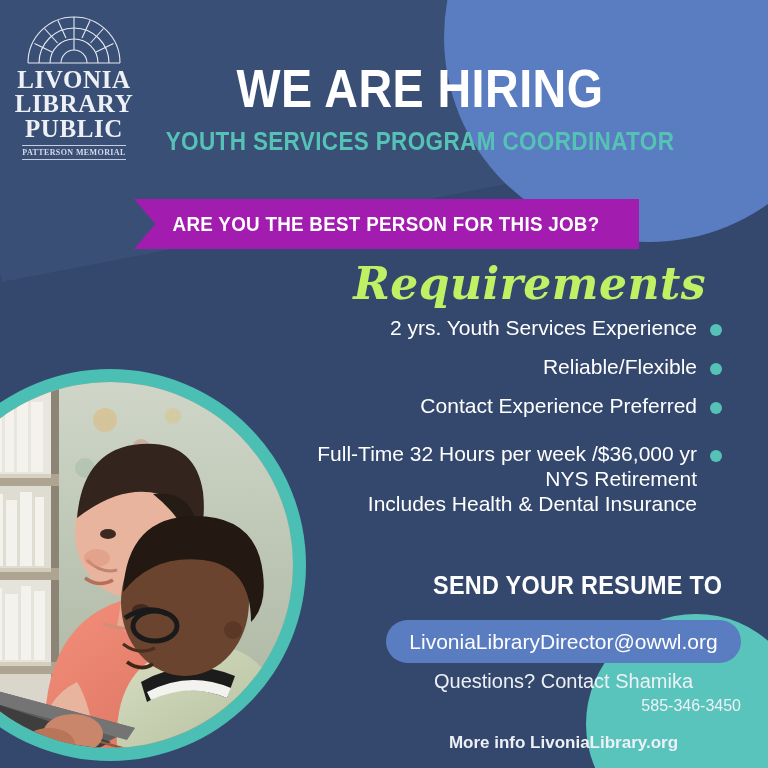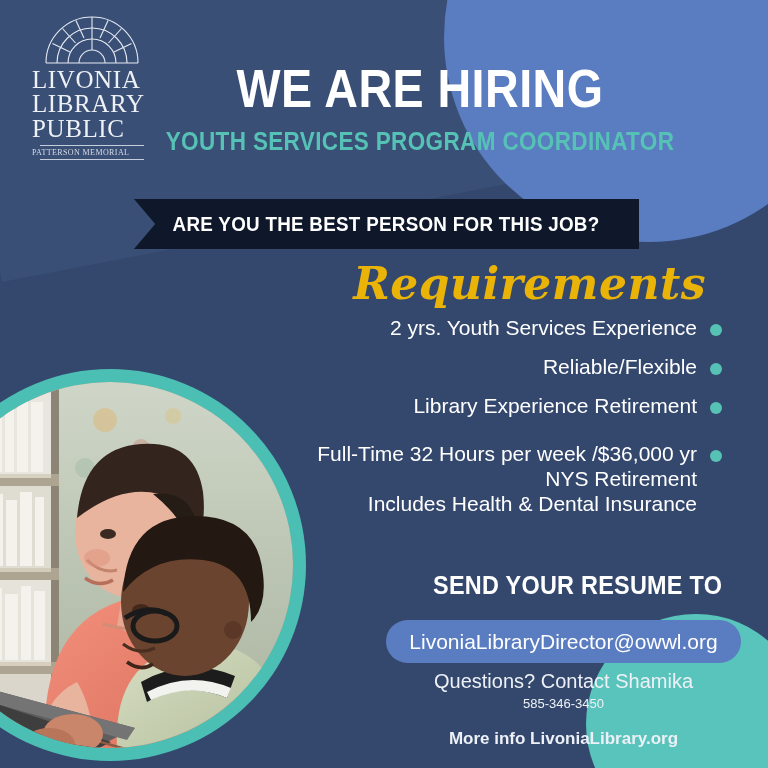--- a/index.html
+++ b/index.html
@@ -43,25 +43,26 @@
     bottom: -66px;
     width: 220px;
     height: 220px;
     border-radius: 50%;
     background: #58C4BB;
   }
 
   
   .logo {
     position: absolute;
-    left: 32px;
+    left: 14px;
     top: 14px;
     width: 120px;
-    text-align: left;
+    text-align: center;
     color: #E9ECF3;
+    font-weight: bold;
   }
   .logo-arch {
     display: block;
     margin: 0 auto 4px auto;
   }
   .logo-words {
     font-family: "Liberation Serif", serif;
     font-size: 25px;
     line-height: 0.97;
     letter-spacing: 0.6px;
@@ -117,21 +118,21 @@
     transform-origin: center;
   }
 
   
   .ribbon {
     position: absolute;
     left: 134px;
     top: 199px;
     width: 505px;
     height: 50px;
-    background: #0f172a;
+    background: #a21caf;
     display: flex;
     align-items: center;
     justify-content: center;
     clip-path: polygon(0 0, 100% 0, 100% 100%, 0 100%, 4.2% 50%);
     -webkit-clip-path: polygon(0 0, 100% 0, 100% 100%, 0 100%, 4.2% 50%);
   }
   .ribbon-inner {
     font-size: 20px;
     font-weight: bold;
     color: #FFFFFF;
@@ -141,21 +142,21 @@
 
   
   .req-title {
     position: absolute;
     right: 62px;
     top: 258px;
     font-family: "DejaVu Serif", serif;
     font-style: italic;
     font-weight: bold;
     font-size: 44px;
-    color: #eab308;
+    color: #bef264;
     letter-spacing: 0.5px;
   }
   .req-list {
     position: absolute;
     right: 46px;
     top: 316px;
     width: 470px;
   }
   .req-row {
     display: flex;
@@ -210,21 +211,21 @@
   }
   .contact {
     position: absolute;
     left: 386px;
     top: 668px;
     width: 355px;
     text-align: center;
     color: #EDF1F7;
   }
   .contact .line1 { font-size: 20px; line-height: 1.35; }
-  .contact .line2 { font-size: 13px; line-height: 1.35; }
+  .contact .line2 { font-size: 16px; line-height: 1.35; text-align: right; }
   .contact .line3 { font-size: 17px; font-weight: bold; margin-top: 16px; }
 
   
   .photo-wrap {
     position: absolute;
     left: -86px;
     top: 369px;
     width: 392px;
     height: 392px;
     border-radius: 50%;
@@ -300,21 +301,21 @@
 
     <div class="req-row">
       <div class="req-text">
         <span>Reliable/Flexible</span>
       </div>
       <div class="req-dot"></div>
     </div>
 
     <div class="req-row tight">
       <div class="req-text">
-        <span>Library Experience Retirement</span>
+        <span>Contact Experience Preferred</span>
       </div>
       <div class="req-dot"></div>
     </div>
 
     <div class="req-row tight">
       <div class="req-text">
         <span>Full-Time 32 Hours per week /$36,000 yr</span>
         <span class="sub">NYS Retirement</span>
         <span class="sub">Includes Health &amp; Dental Insurance</span>
       </div>

